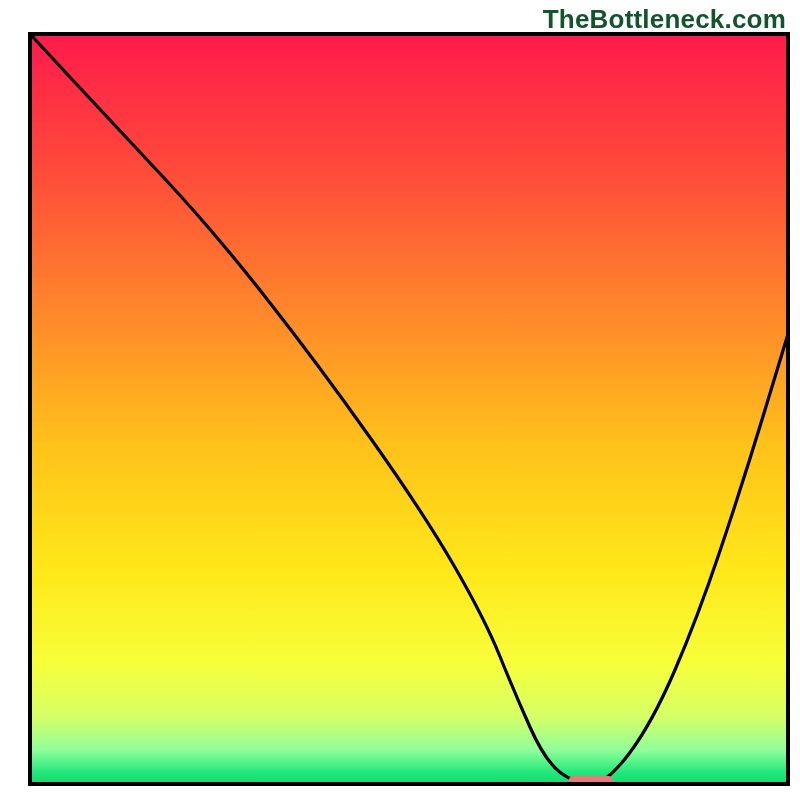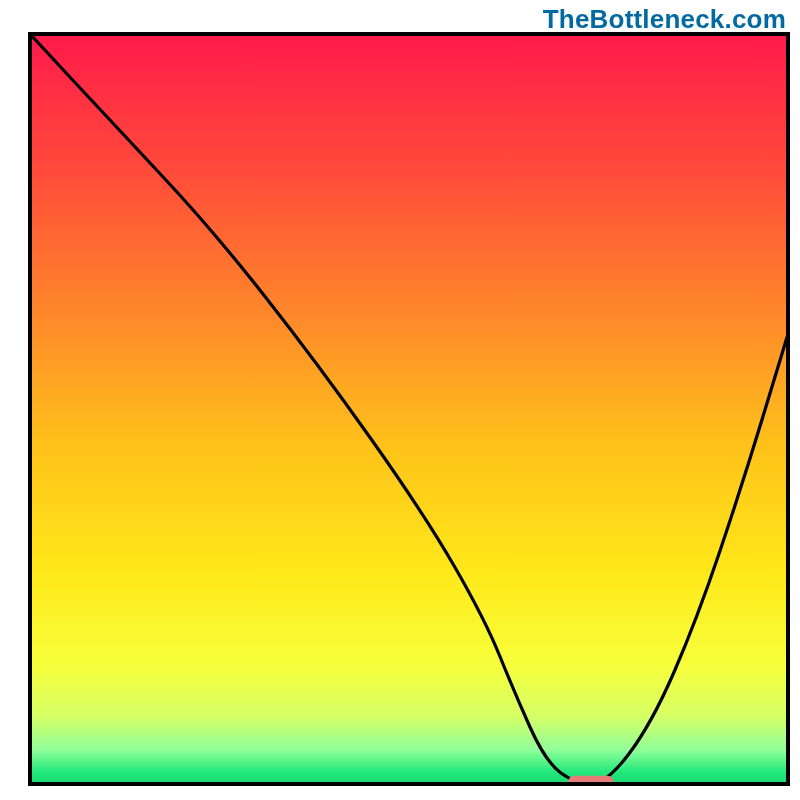--- a/index.html
+++ b/index.html
@@ -14,21 +14,21 @@
     position: relative;
     width: 800px;
     height: 800px;
   }
   .watermark {
     position: absolute;
     top: 4px;
     right: 14px;
     font-size: 26px;
     font-weight: 600;
-    color: #0369a1;
+    color: #14532d;
     letter-spacing: 0.2px;
     font-family: Arial, Helvetica, sans-serif;
   }
   svg {
     display: block;
   }
 </style>
 </head>
 <body>
 

